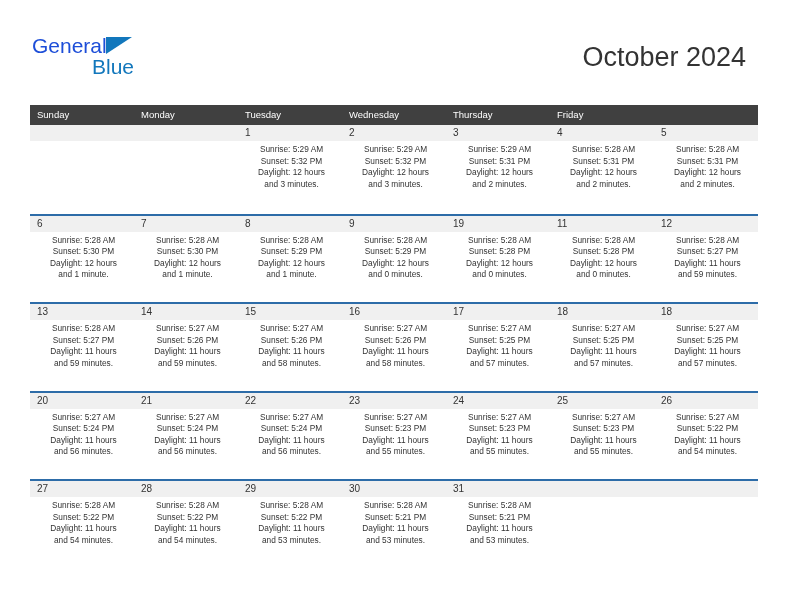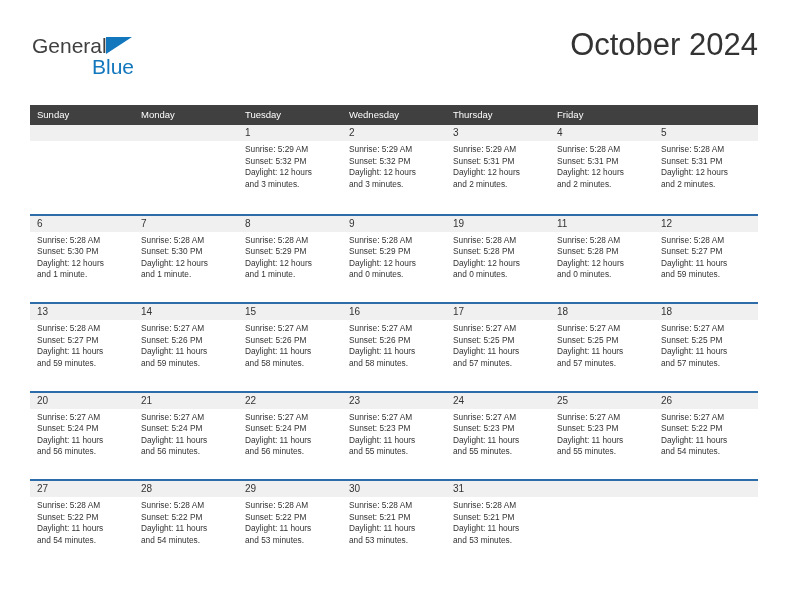--- a/index.html
+++ b/index.html
@@ -25,21 +25,21 @@
   }
   .brand {
     position: absolute;
     left: 2px; top: 6px;
     width: 180px; height: 56px;
   }
   .brand-general {
     position: absolute;
     left: 0; top: 0;
     font-size: 21px;
-    color: #404040;
+    color: #1d4ed8;
     letter-spacing: 0px;
     line-height: 24px;
   }
   .brand-tri {
     position: absolute;
     left: 74px; top: 3px;
     width: 0; height: 0;
     border-left: 26px solid #1277bc;
     border-bottom: 17px solid transparent;
   }
@@ -50,25 +50,25 @@
     color: #1277bc;
     line-height: 24px;
   }
 
   .title-block {
     position: absolute;
     right: 0; top: 0;
     text-align: right;
   }
   .cal-title {
-    font-size: 31px;
+    font-size: 27px;
     color: #333333;
     line-height: 34px;
     font-weight: normal;
-    margin: 0;
+    margin: 12px;
     white-space: nowrap;
   }
   .cal-subtitle {
     font-size: 14px;
     color: #333333;
     line-height: 20px;
     margin: 4px 0 0 0;
     font-weight: bold;
     white-space: nowrap;
   }
@@ -118,20 +118,21 @@
     font-size: 10px;
     line-height: 16px;
     color: #333333;
   }
   .cell.empty .daynum-band { background: #f0f0f0; }
   .cell .details {
     padding: 3px 4px 0 7px;
     font-size: 8.3px;
     line-height: 11.6px;
     color: #333333;
+    text-align: center;
   }
   .cell .details div { white-space: nowrap; }
 </style>
 </head>
 <body>
 
 <div class="page">
 
   <div class="header">
 

